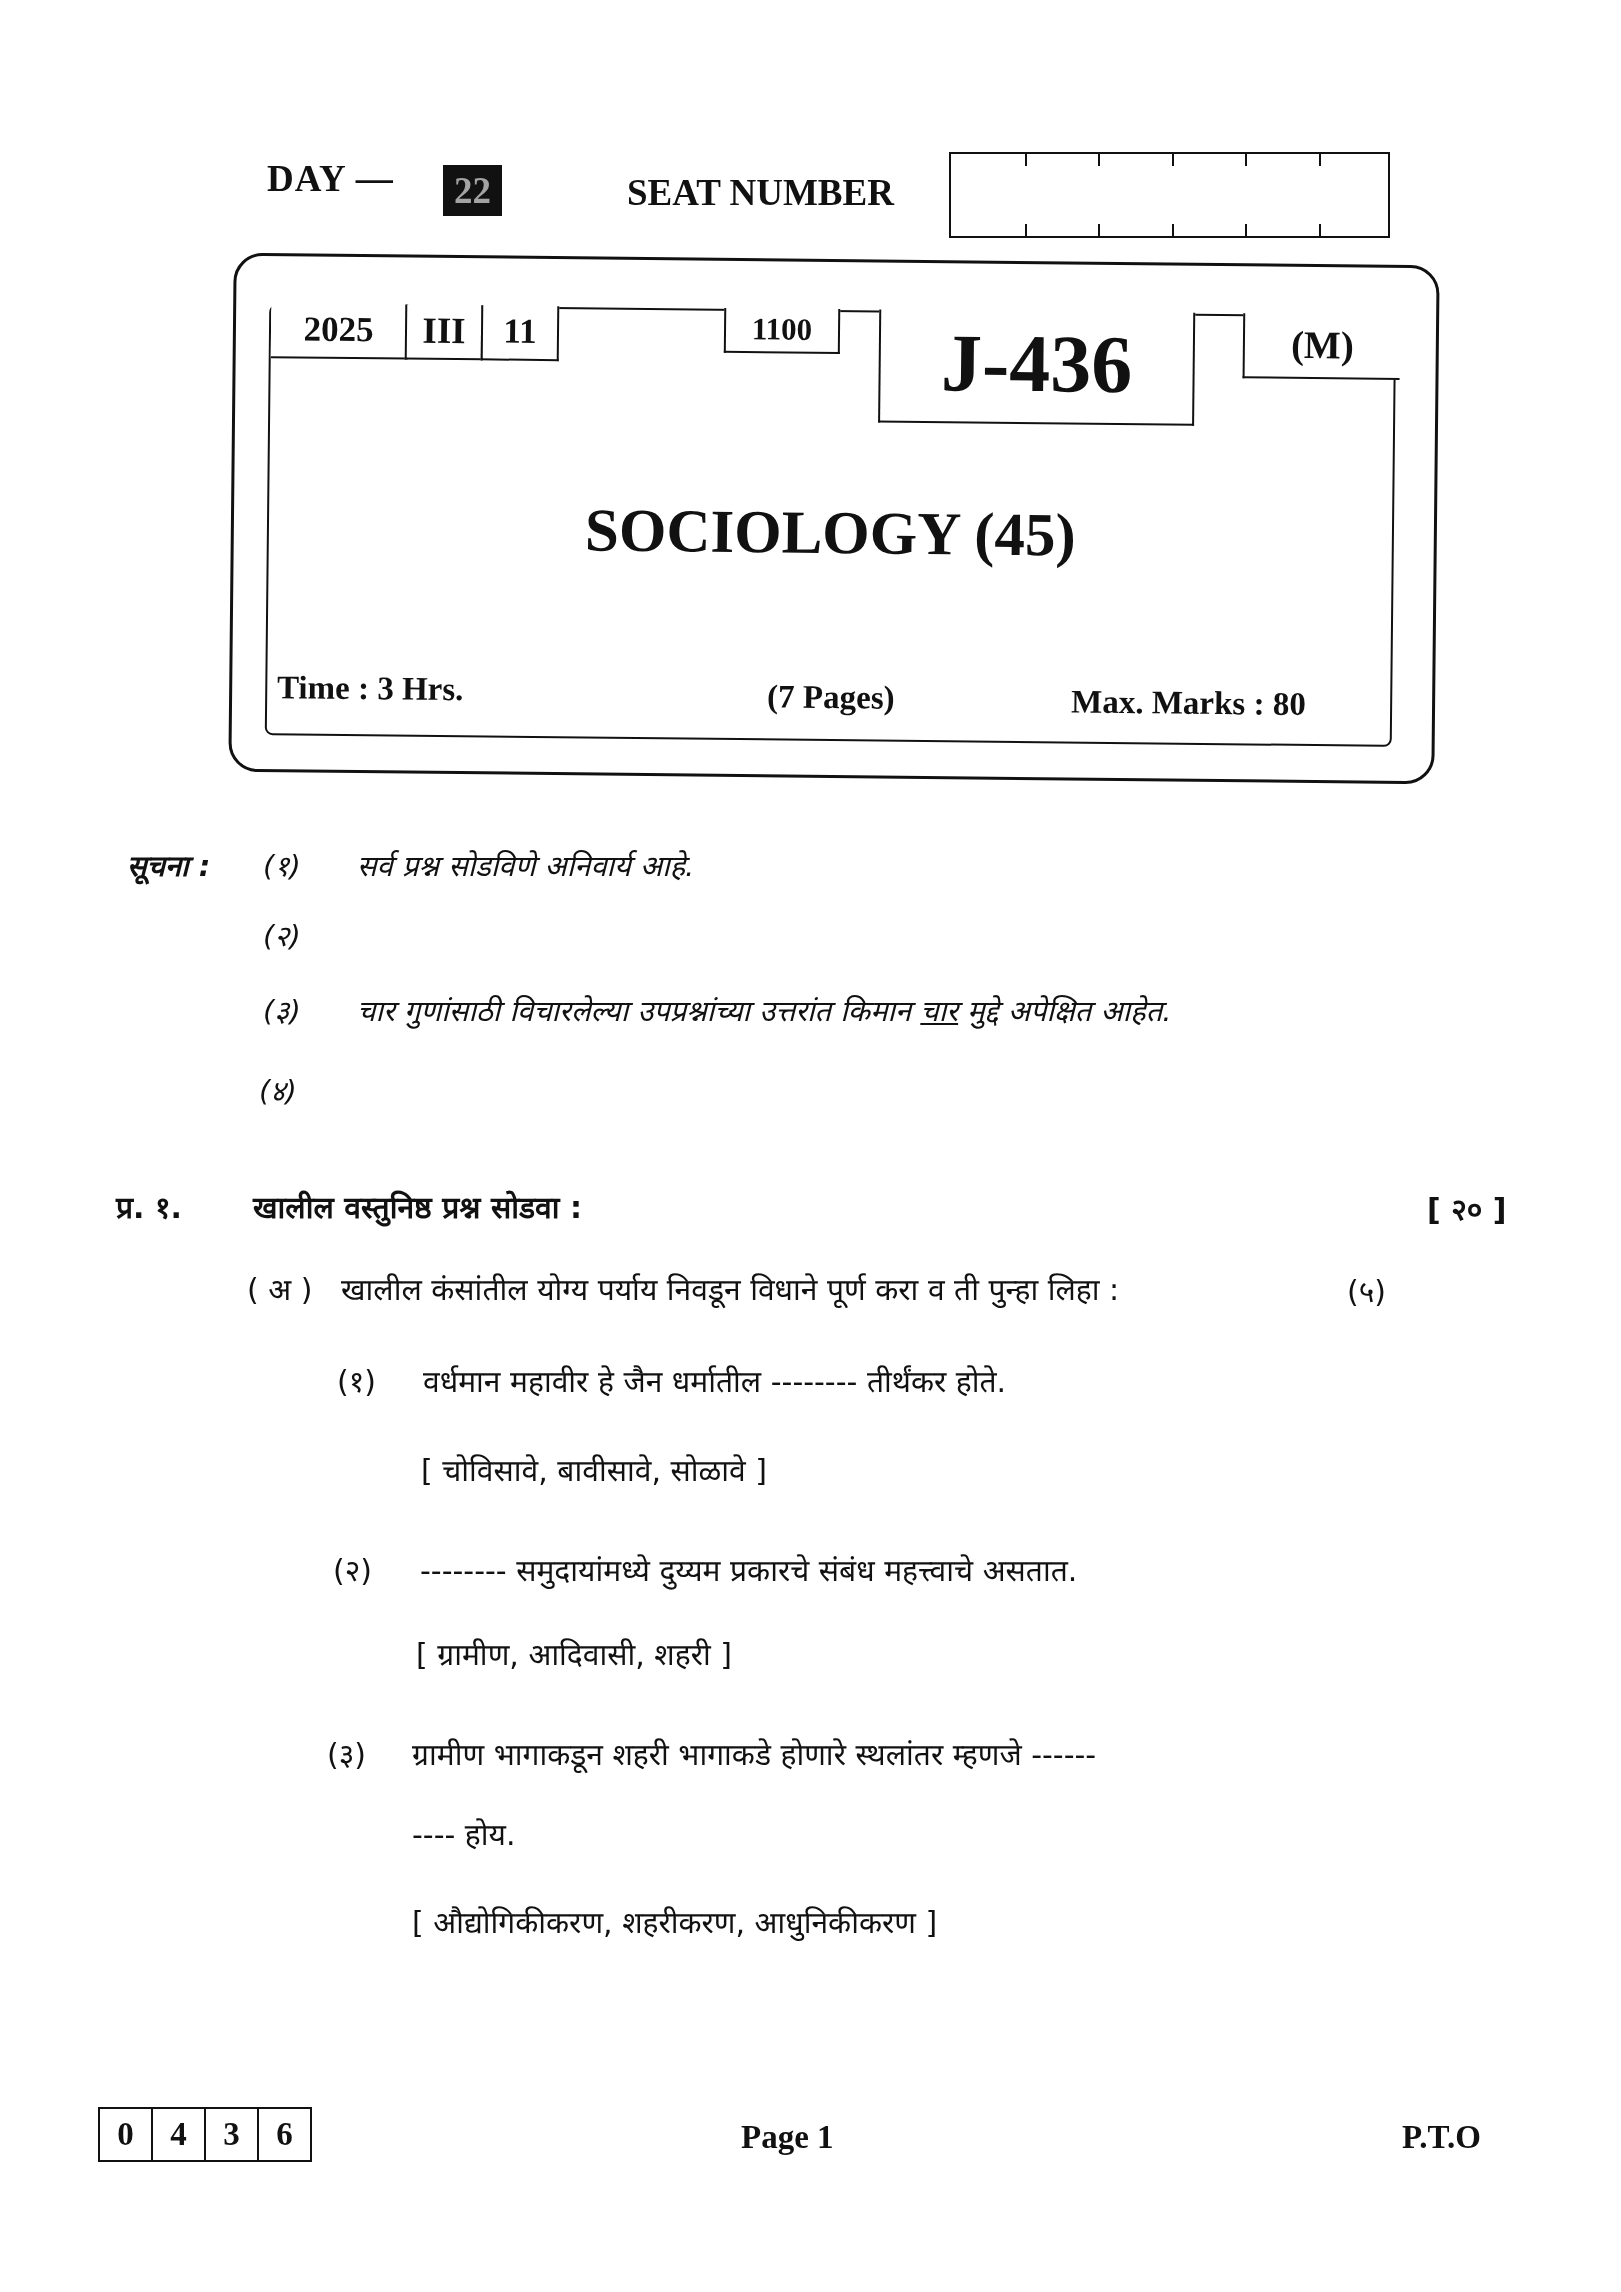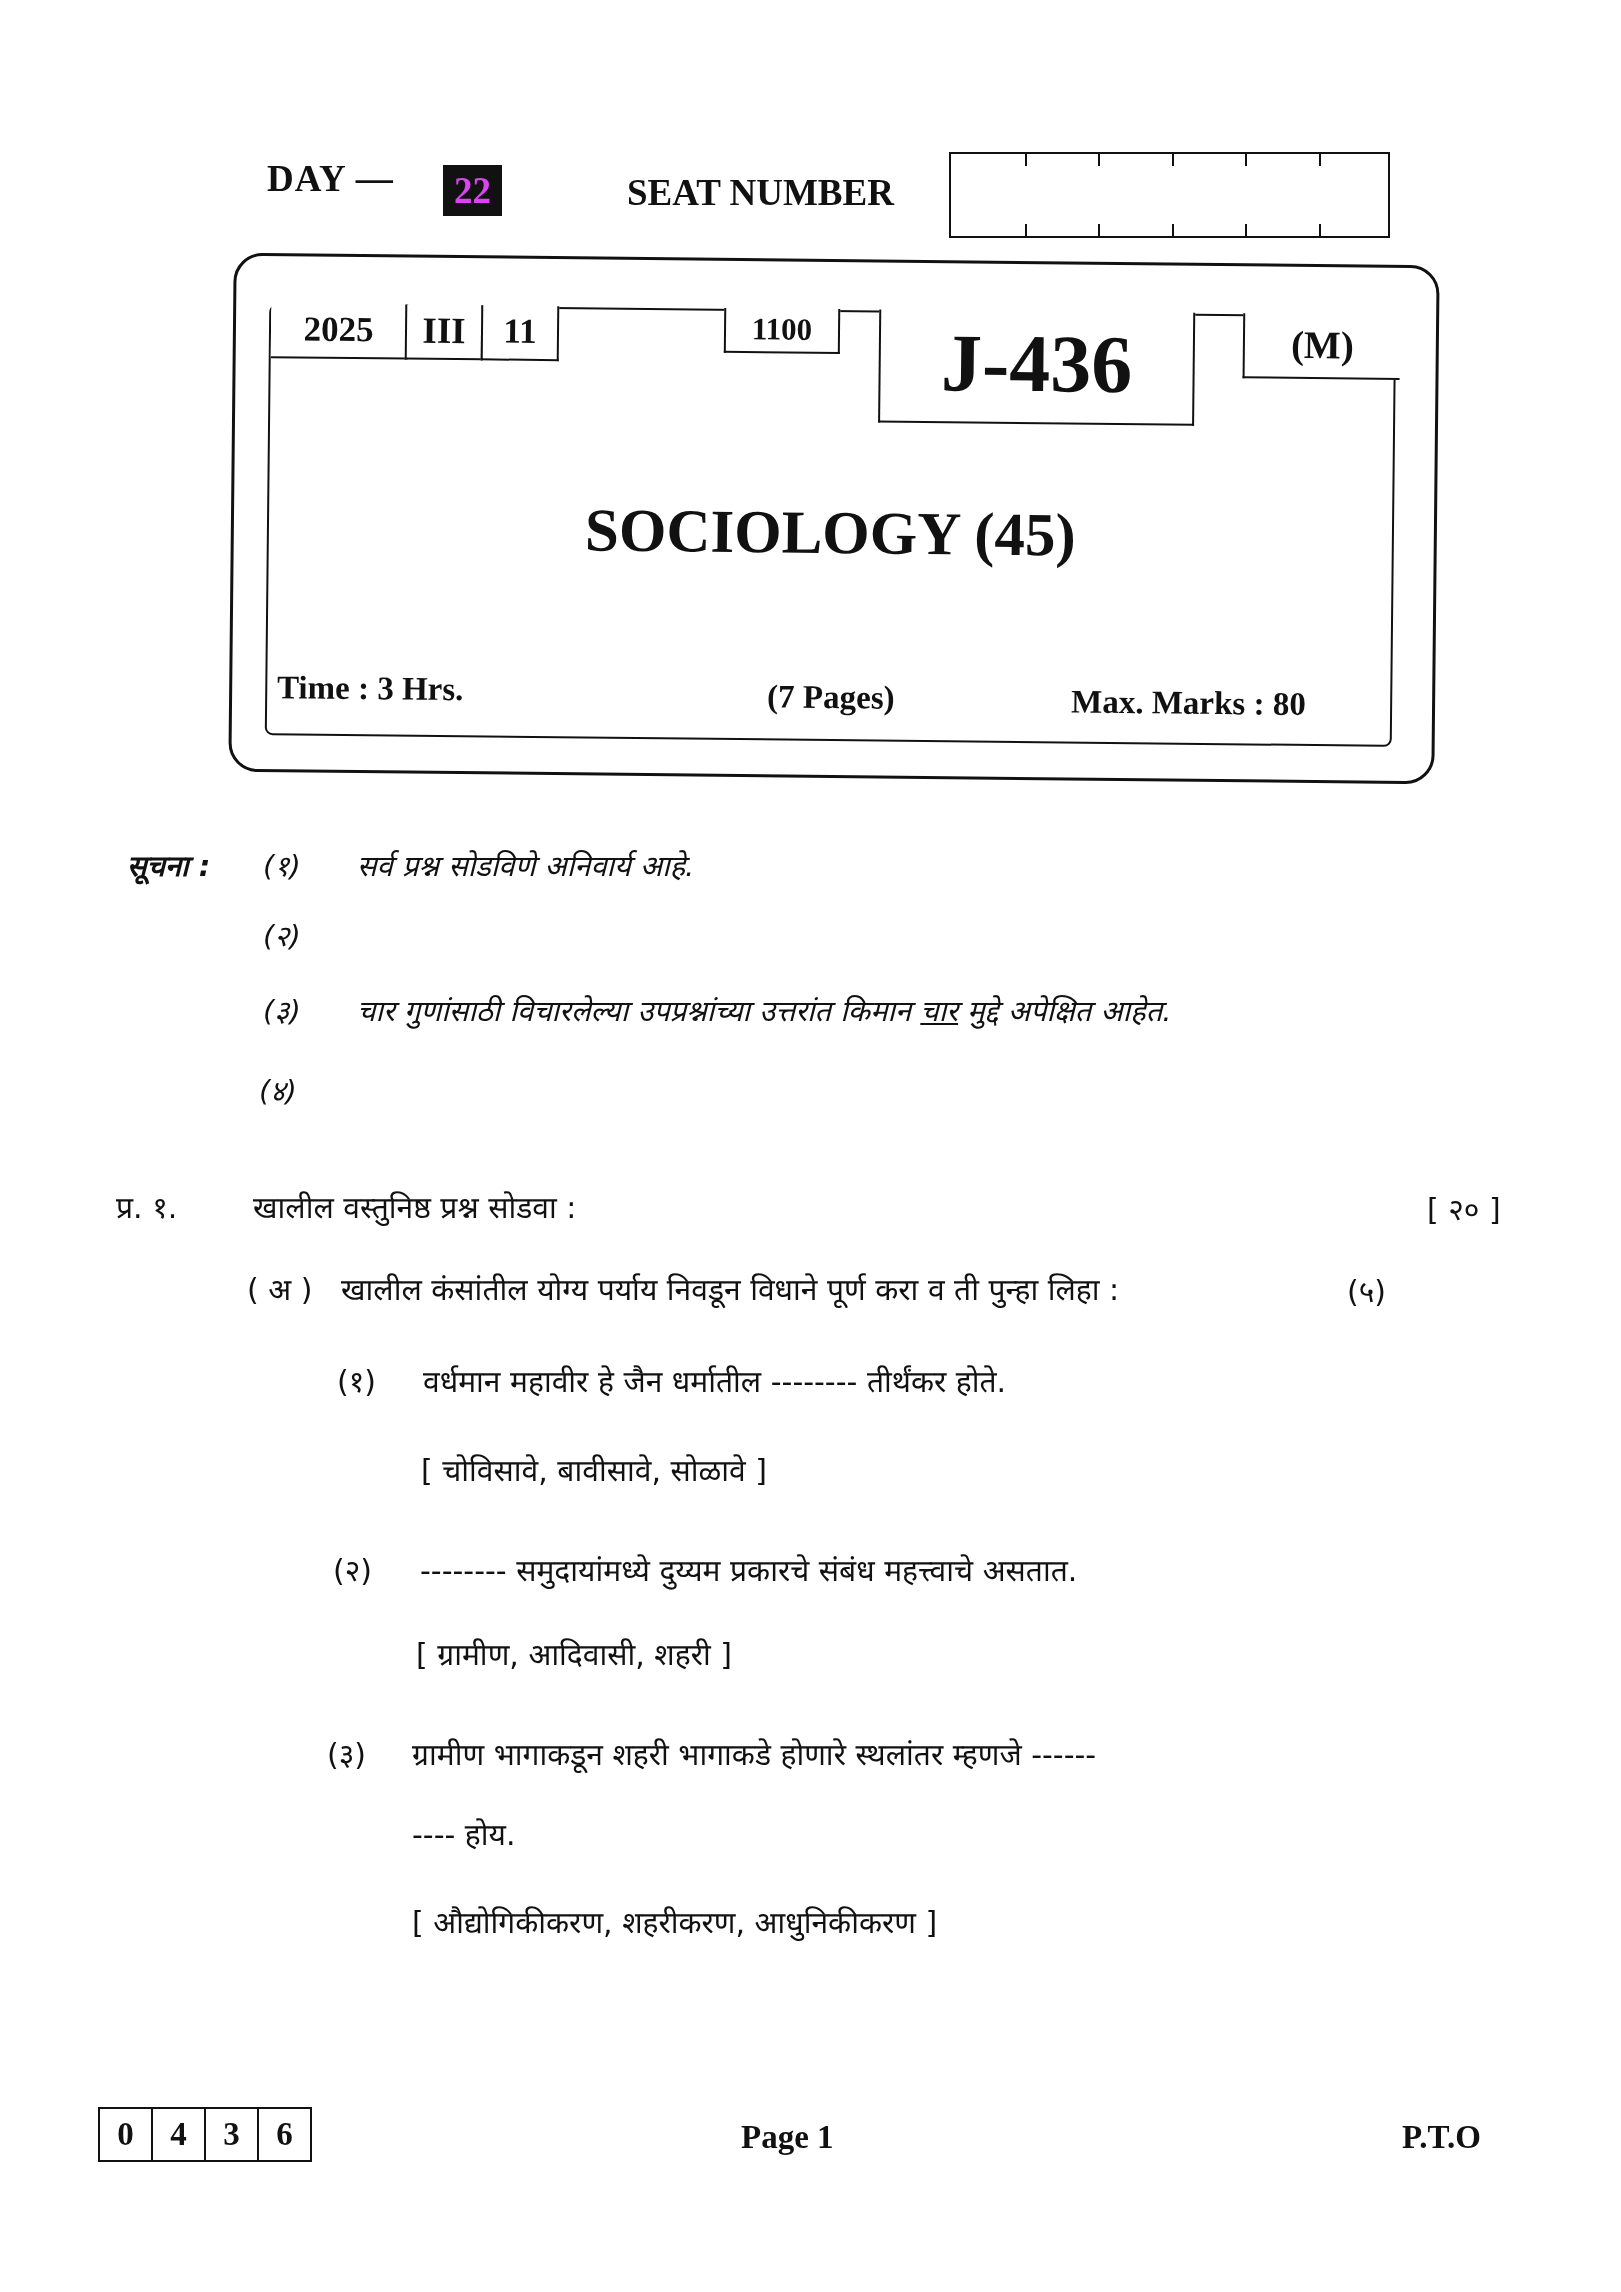--- a/index.html
+++ b/index.html
@@ -1,21 +1,21 @@
 <!DOCTYPE html>
 <html><head>
 <meta charset="utf-8">
 <style>
   html, body { margin: 0; padding: 0; background: #ffffff; }
   body { width: 1621px; height: 2293px; position: relative; overflow: hidden; color: #111; font-family: "DejaVu Serif", serif; }
   .abs { position: absolute; }
 
   
   .day-label { left: 267px; top: 157px; font-size: 37px; font-weight: bold; font-family: "Liberation Serif", serif; letter-spacing: 1px; }
-  .day-badge { left: 443px; top: 165px; width: 59px; height: 51px; background: #111; color: #d946ef; font-size: 37px; font-weight: bold; font-family: "Liberation Serif", serif; text-align: center; line-height: 51px; }
+  .day-badge { left: 443px; top: 165px; width: 59px; height: 51px; background: #111; color: #a3a3a3; font-size: 37px; font-weight: bold; font-family: "Liberation Serif", serif; text-align: center; line-height: 51px; }
   .seat-label { left: 627px; top: 171px; font-size: 37px; font-weight: bold; font-family: "Liberation Serif", serif; }
   .seat-box { left: 949px; top: 152px; width: 441px; height: 86px; border: 2.9px solid #111; box-sizing: border-box; }
   .seat-tick { position: absolute; width: 2px; height: 11.8px; background: #111; }
 
   
   .outer-frame { left: 231px; top: 259px; width: 1206px; height: 519px; border: 3.9px solid #111; border-radius: 29px; box-sizing: border-box; transform: rotate(0.6deg); }
   .inner-frame { left: 267px; top: 310px; width: 1127px; height: 431px; border: 2.9px solid #111; border-radius: 7.8px; box-sizing: border-box; transform: rotate(0.6deg); }
   .code-box { position: absolute; border: 2.9px solid #111; box-sizing: border-box; font-family: "Liberation Serif", serif; font-weight: bold; text-align: center; background: #fff; }
   .cb-year { left: 0; top: -2.9px; width: 137px; height: 55px; font-size: 35px; line-height: 51px; border-left: none; border-top: none; }
   .cb-roman { left: 134px; top: -2.9px; width: 78px; height: 55px; font-size: 37px; line-height: 51px; border-top: none; }
@@ -29,21 +29,21 @@
   .meta-marks { left: 804px; top: 369px; font-size: 33px; font-weight: bold; font-family: "Liberation Serif", serif; }
 
   
   .instr { font-family: "DejaVu Sans", sans-serif; font-style: italic; font-size: 29px; }
   .instr-title { left: 127px; top: 845px; font-weight: bold; font-style: italic; font-size: 29px; font-family: "DejaVu Sans", sans-serif; }
   .instr-row { position: absolute; display: flex; gap: 35px; }
   .instr-num { width: 59px; }
 
   
   .qtext { font-family: "DejaVu Sans", sans-serif; font-size: 30px; }
-  .q-bold { font-weight: normal; }
+  .q-bold { font-weight: bold; }
   .underline { text-decoration: underline; }
 
   
   .code-strip { left: 98px; top: 2107px; display: flex; border: 2.9px solid #111; }
   .code-cell { width: 51px; height: 51px; border-right: 2px solid #111; text-align: center; line-height: 51px; font-size: 33px; font-weight: bold; font-family: "Liberation Serif", serif; }
   .code-cell:last-child { border-right: none; }
   .page-label { left: 741px; top: 2119px; font-size: 33px; font-weight: bold; font-family: "Liberation Serif", serif; }
   .pto-label { left: 1402px; top: 2119px; font-size: 33px; font-weight: bold; font-family: "Liberation Serif", serif; }
 </style>
 </head>

